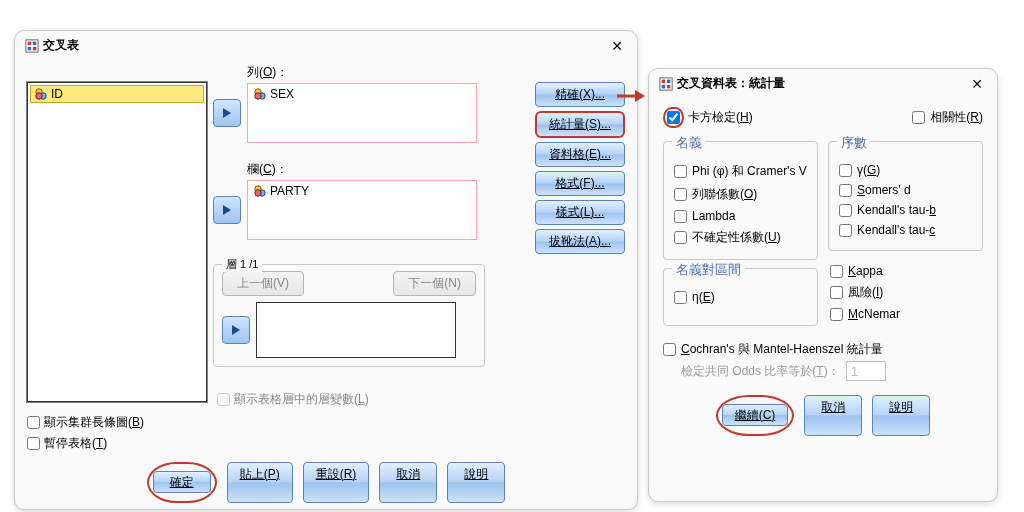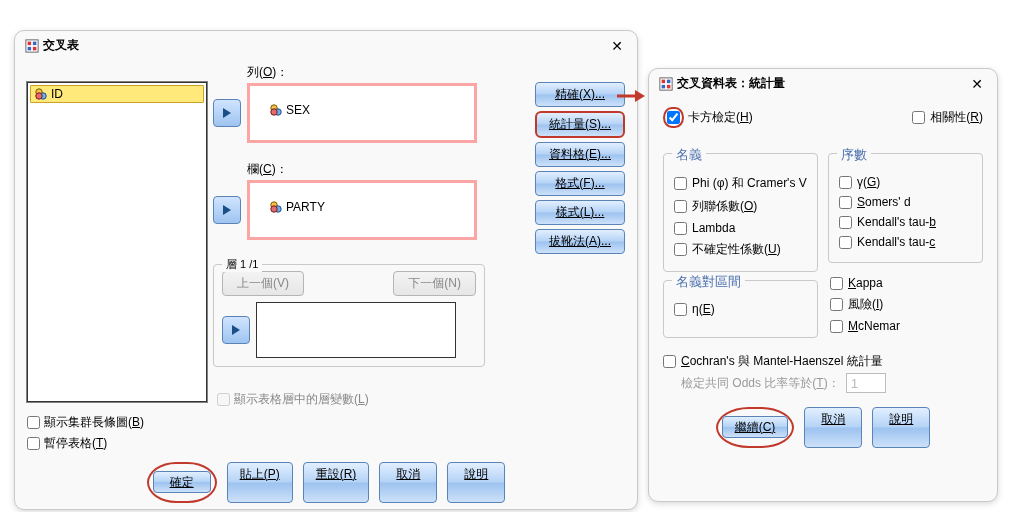--- a/index.html
+++ b/index.html
@@ -73,22 +73,22 @@
     border-radius: 4px;
     display: flex; align-items: center; justify-content: center;
     margin: 2px 0;
     cursor: pointer;
   }
   .move-btn svg { width: 14px; height: 14px; }
 
   .target-box {
     width: 230px; height: 60px;
     background: #fff;
-    border: 3px solid #fca5a5;
-    padding: 16px;
+    border: 1px solid #fca5a5;
+    padding: 2px;
   }
   .layer-group {
     border: 1px solid #c9c9c9;
     border-radius: 4px;
     margin-top: 6px;
     padding: 6px 8px 8px 8px;
     position: relative;
   }
   .layer-group .legend {
     position: absolute;
@@ -150,21 +150,21 @@
   
   .link-arrow {
     position: absolute;
     left: 617px; top: 88px;
     width: 28px; height: 16px;
   }
   .link-arrow svg { width: 100%; height: 100%; }
 
   
   .stat-body { padding: 8px 14px 10px 14px; }
-  .stat-toprow { display:flex; align-items:center; gap:4px; margin-bottom:24px; }
+  .stat-toprow { display:flex; align-items:center; gap:4px; margin-bottom:12px; }
   .stat-toprow .spacer { flex: 1; }
   .group-box {
     border: 1px solid #c9c9c9;
     border-radius: 4px;
     padding: 18px 10px 10px 10px;
     position: relative;
     margin-bottom: 8px;
   }
   .group-box .legend {
     position: absolute;

